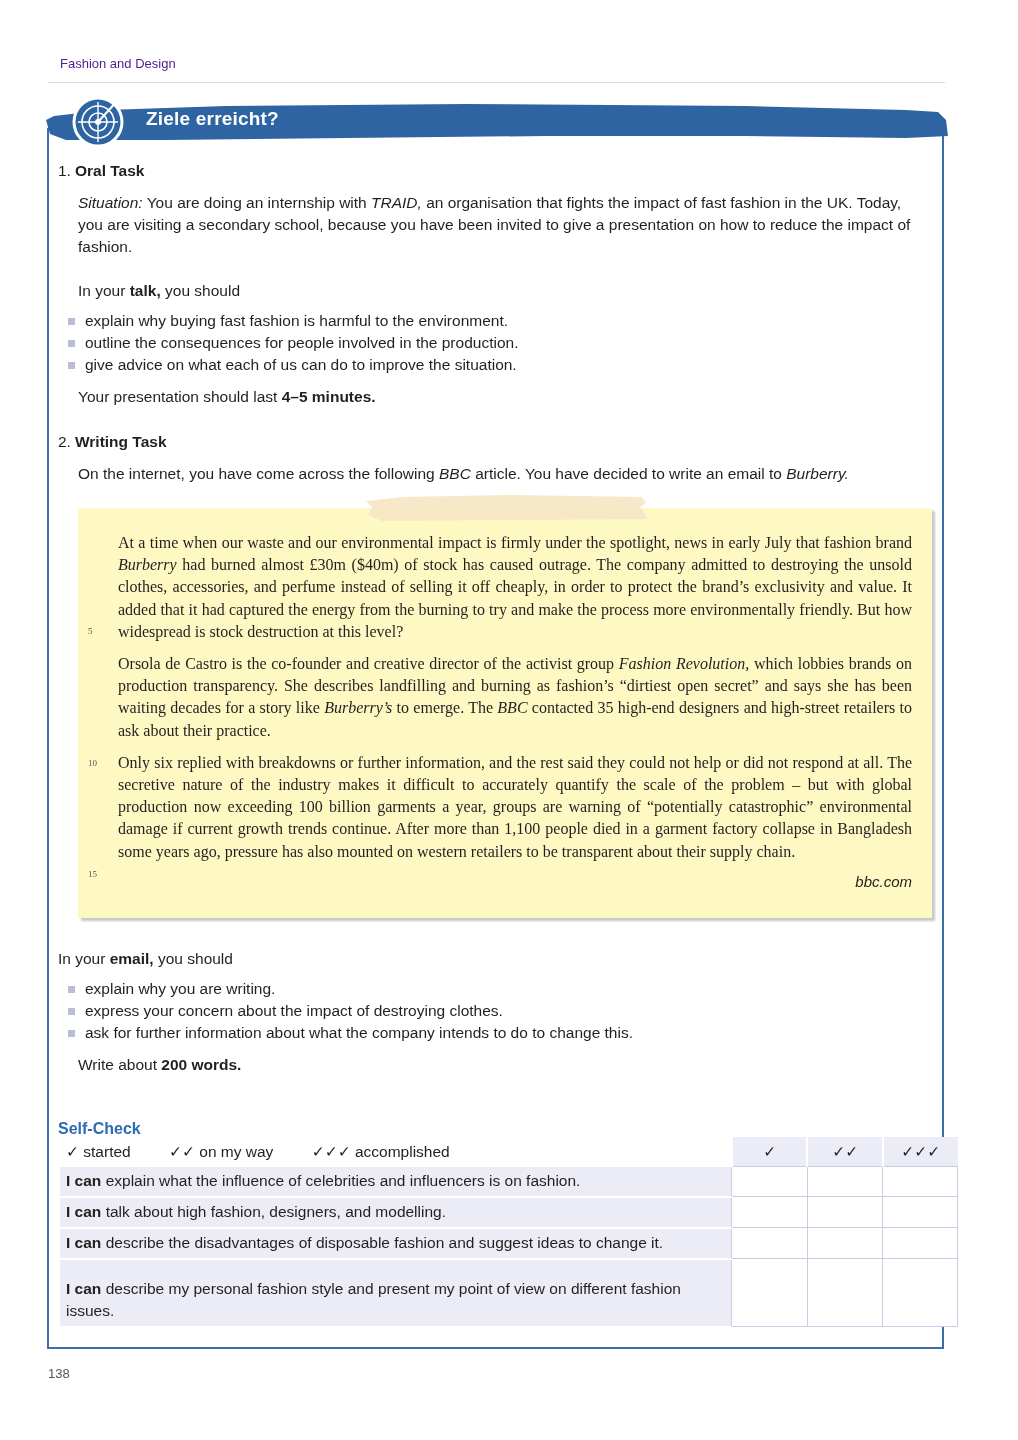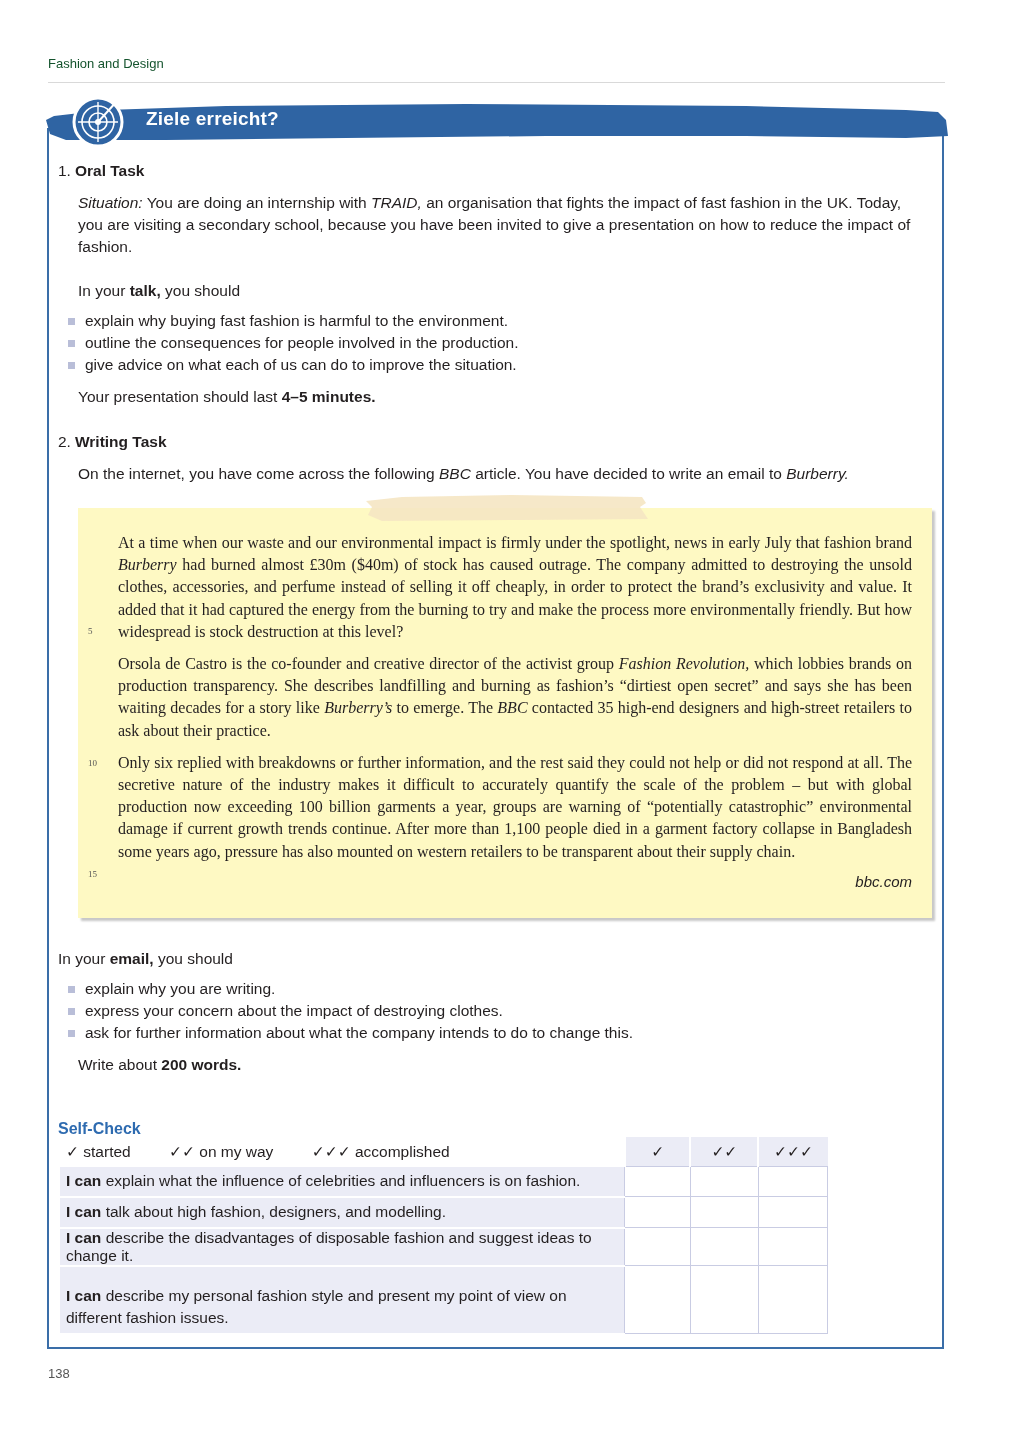--- a/index.html
+++ b/index.html
@@ -1,19 +1,19 @@
 <!DOCTYPE html>
 <html><head>
 <meta charset="utf-8">
 <style>
   html, body { margin: 0; padding: 0; background: #ffffff; }
   body { width: 1018px; height: 1440px; position: relative; overflow: hidden;
          font-family: "Liberation Sans", sans-serif; color: #231f20; }
 
-  .running-head { position: absolute; left: 48px; top: 56px; font-size: 13px; color: #14532d; }
+  .running-head { position: absolute; left: 60px; top: 56px; font-size: 13px; color: #4c1d95; }
   .head-rule { position: absolute; left: 48px; top: 82px; width: 897px; height: 1px; background: #d9d9d9; }
 
   .frame { position: absolute; left: 47px; top: 128px; width: 897px; height: 1221px;
            border: 2px solid #3a6ea8; border-top: none; box-sizing: border-box; }
 
   .banner { position: absolute; left: 46px; top: 100px; width: 902px; height: 42px; }
   .banner svg { display: block; }
   .banner-title { position: absolute; left: 146px; top: 108px; font-size: 19px; font-weight: bold;
                   color: #ffffff; letter-spacing: 0.2px; }
   .target-icon { position: absolute; left: 72px; top: 94px; width: 54px; height: 54px; }
@@ -35,21 +35,21 @@
   .article-text { position: absolute; left: 40px; top: 24px; width: 794px;
                   font-family: "Liberation Serif", serif; font-size: 16px; line-height: 22.2px; text-align: justify; color: #231f20; }
   .article-text p { margin: 0 0 10px 0; position: relative; }
   .line-no { position: absolute; left: -30px; font-size: 9px; color: #555; font-family: "Liberation Serif", serif; }
   .source { text-align: right; font-style: italic; font-family: "Liberation Sans", sans-serif; font-size: 15px; margin-top: -2px; }
 
   .email-block { position: absolute; left: 58px; top: 948px; width: 860px; font-size: 15.5px; line-height: 22px; }
 
   .self-check-title { position: absolute; left: 58px; top: 1120px; font-size: 16px; font-weight: bold; color: #2e6bb0; }
 
-  .sc-table { position: absolute; left: 60px; top: 1137px; width: 768px; border-collapse: collapse; font-size: 15.5px; }
+  .sc-table { position: absolute; left: 60px; top: 1137px; width: 898px; border-collapse: collapse; font-size: 15.5px; }
   .sc-table td { height: 29px; padding: 0 6px; }
   .sc-table .stmt { background: #ebecf6; border-bottom: 2px solid #ffffff; width: 646px; }
   .sc-table .box { border: 1px solid #c9cce3; width: 60px; background: #ffffff; }
   .sc-table .hdr { background: #ebecf6; text-align: center; width: 60px; border-left: 2px solid #ffffff; }
   .sc-table .legend { background: #ffffff; }
   .legend span { margin-right: 34px; }
   .tall td { height: 48px; }
 
   .page-no { position: absolute; left: 48px; top: 1366px; font-size: 13px; color: #555; }
   b { font-weight: bold; }

